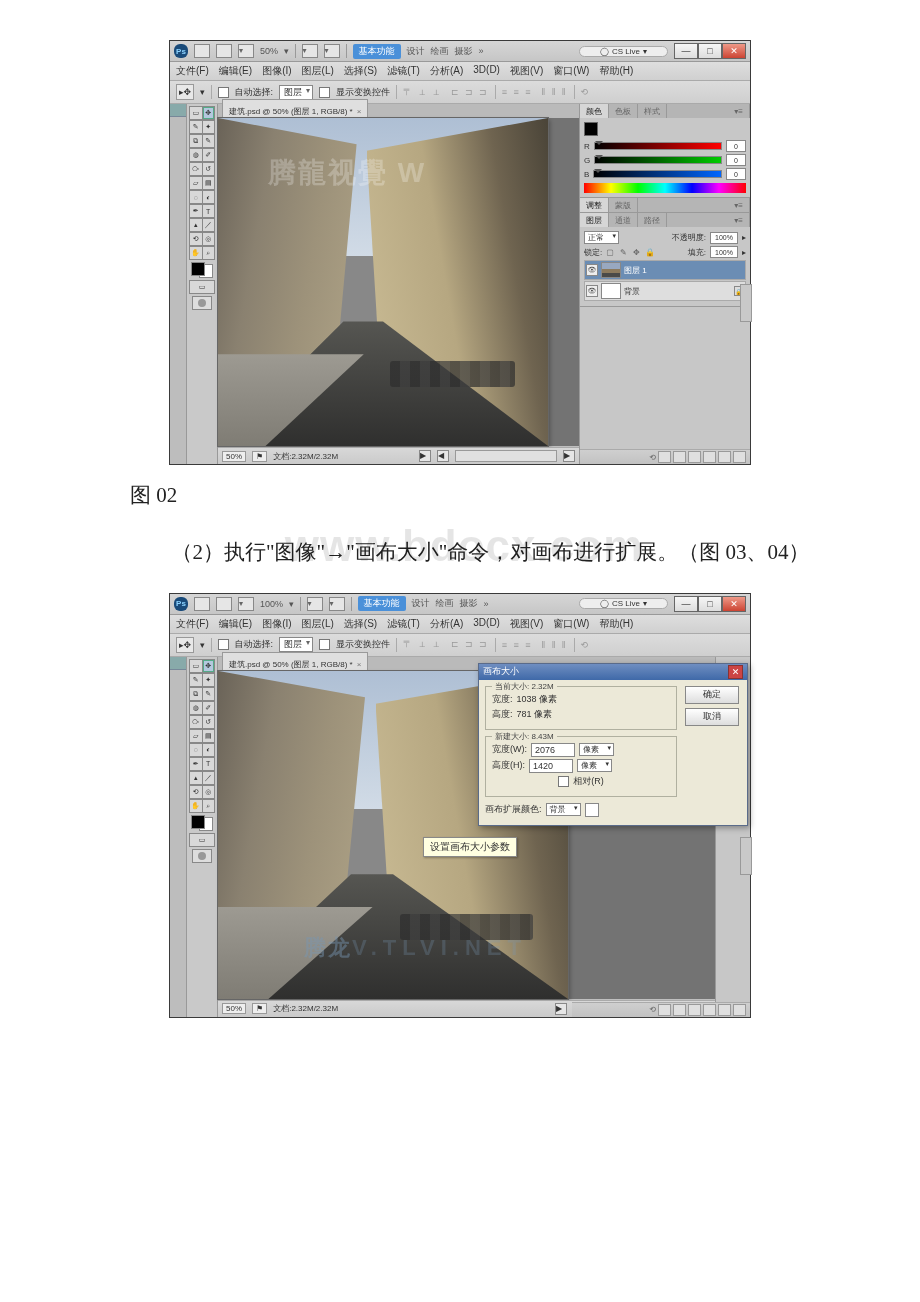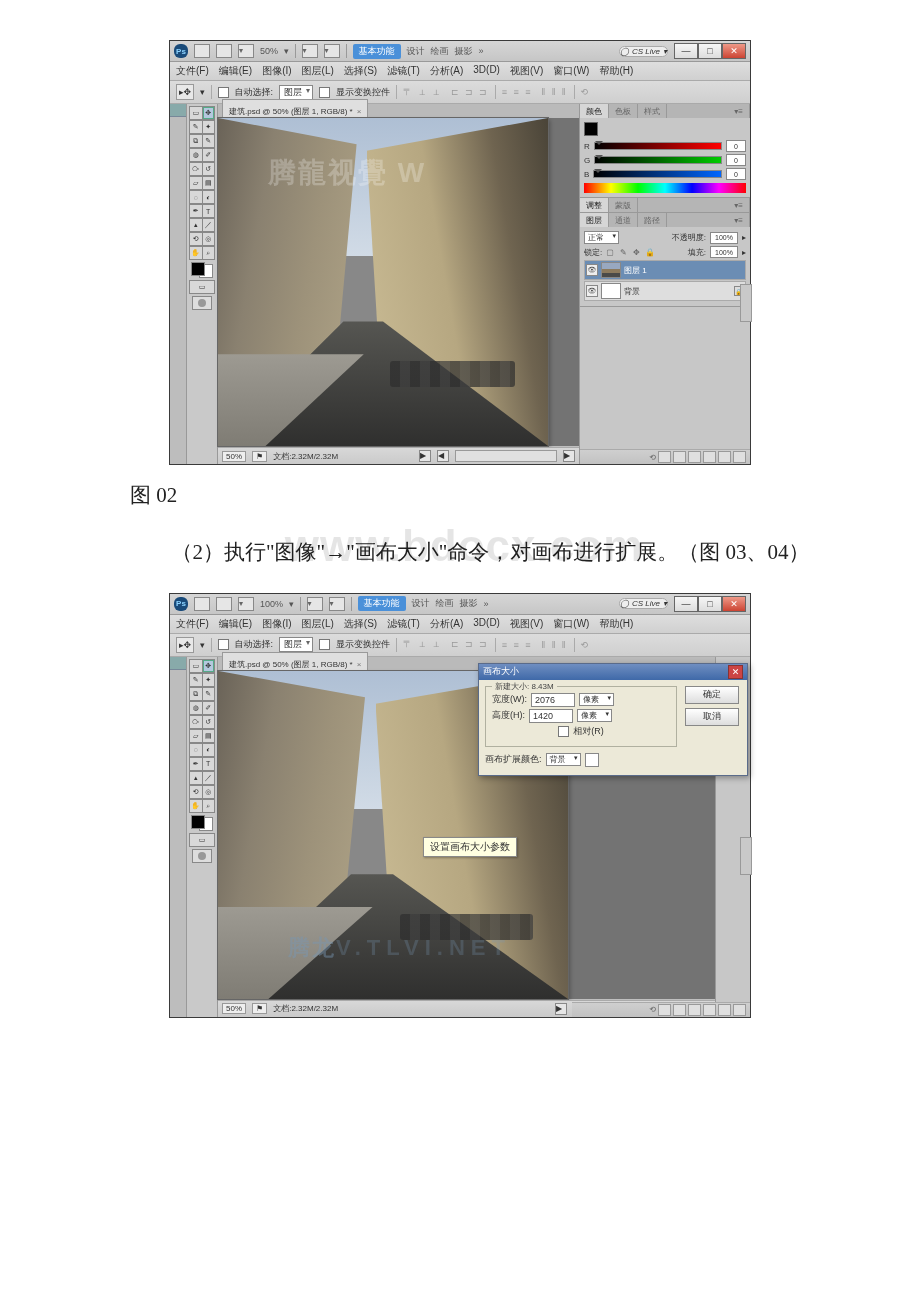--- a/index.html
+++ b/index.html
@@ -48,22 +48,22 @@
   .ps-titlebar .tb-sep { width: 1px; height: 14px; background: #999; }
   .ps-titlebar .tb-text { font-size: 9px; color: #555; }
   .ps-titlebar .dd::after { content: " ▾"; font-size: 8px; color: #666;}
   .workspace-pill {
     background: #4a90d9; color: #fff; padding: 1px 6px; border-radius: 2px;
     font-size: 9px;
   }
   .ti-group { display:flex; align-items:center; gap:6px;}
   .spacer { flex: 1; }
   .cslive {
-    border: 1px solid #aaa; border-radius: 8px; padding: 0 0; font-size: 8px;
-    display:flex; align-items:flex-start; gap:3px; background:#eee;font-style:italic;
+    border: 1px solid #aaa; border-radius: 8px; padding: 0 20px; font-size: 8px;
+    display:flex; align-items:flex-start; gap:3px; background:#eee;
   }
   .cslive::before { content:"◯"; font-size:8px;}
   .win-btns { display:flex; gap:0;}
   .win-btn { width:22px; height:14px; border:1px solid #666; background:linear-gradient(#f6f6f6,#ddd); font-size:9px; display:flex;align-items:center;justify-content:center;}
   .win-btn.close{ background:linear-gradient(#e98,#c43); color:#fff;}
   .ps-menubar {
     display:flex; gap:10px;
     background: linear-gradient(#dedede,#d0d0d0);
     border-bottom:1px solid #aaa;
     padding: 2px 6px;
@@ -608,41 +608,52 @@
         <div class="canvas-wrap">
           <div class="canvas" style="width:350px;height:328px;">
             <div class="photo">
               <div class="sky"></div>
                 <div class="bldg-r"></div>
                 <div class="bldg-l"></div>
               <div class="road"></div>
                 <div class="pave"></div>
                 <div class="cars"></div>
             </div>
-            <div class="watermark" style="left:70px;bottom:36px;font-size:22px;color:rgba(120,150,180,.45);text-align:center;">腾龙<span style="letter-spacing:6px;opacity:.6;">V.TLVI.NET</span></div>
+            <div class="watermark" style="left:86px;bottom:36px;font-size:22px;color:rgba(120,150,180,.45);text-align:center;">腾龙<span style="letter-spacing:6px;opacity:.6;">V.TLVI.NET</span></div>
           </div>
         </div>
         <div class="status">
           <span class="sbox">50%</span>
           <span class="sbox">⚑</span>
           <span>文档:2.32M/2.32M</span>
           <div class="spacer"></div>
           <div class="sbtn">▶</div>
           <div class="sbtn">◀</div>
           <div style="flex:0 0 100px;height:10px;border:1px solid #999;background:#e0e0e0;"></div>
           <div class="sbtn">▶</div>
         </div>
 
         <div class="dialog" style="left:260px;top:6px;width:268px;">
           <div class="dlg-title">
             <span>画布大小</span>
             <span class="dx">✕</span>
           </div>
           <div class="dlg-body">
             <div class="dlg-col">
+              <div class="fieldset">
+                <div class="legend">当前大小: 2.32M</div>
+                <div class="frow">
+                    <span class="lbl">宽度:</span> 
+                    <span>1038 像素</span>
+                  </div>
+                <div class="frow">
+                    <span class="lbl">高度:</span> 
+                    <span>781 像素</span>
+                  </div>
+              </div>
               <div class="fieldset">
                 <div class="legend">新建大小: 8.43M</div>
                 <div class="frow">
                   <span class="lbl">宽度(W):</span>
                   <span class="txt-in" style="width:36px;">2076</span>
                   <span class="sel-s">像素</span>
                 </div>
                 <div class="frow">
                   <span class="lbl">高度(H):</span>
                   <span class="txt-in" style="width:36px;">1420</span>

